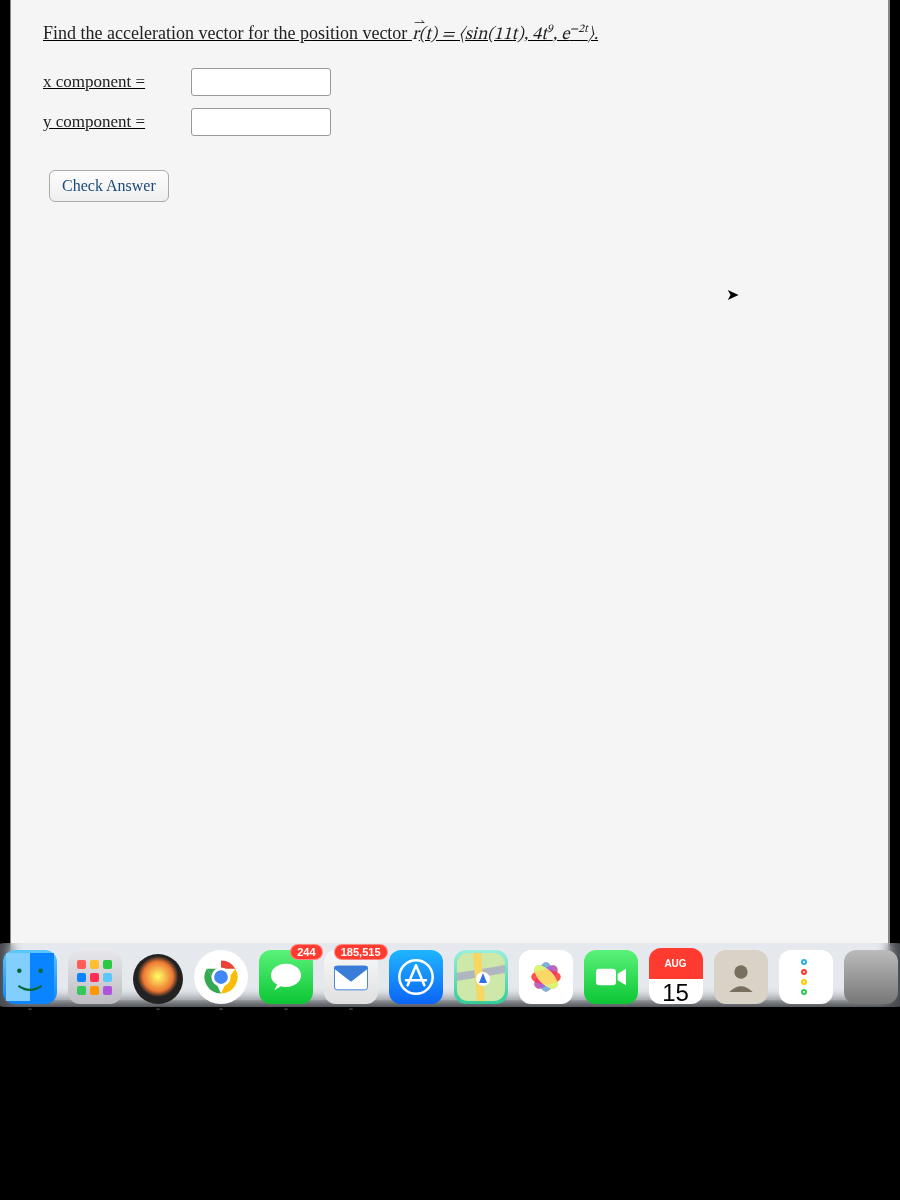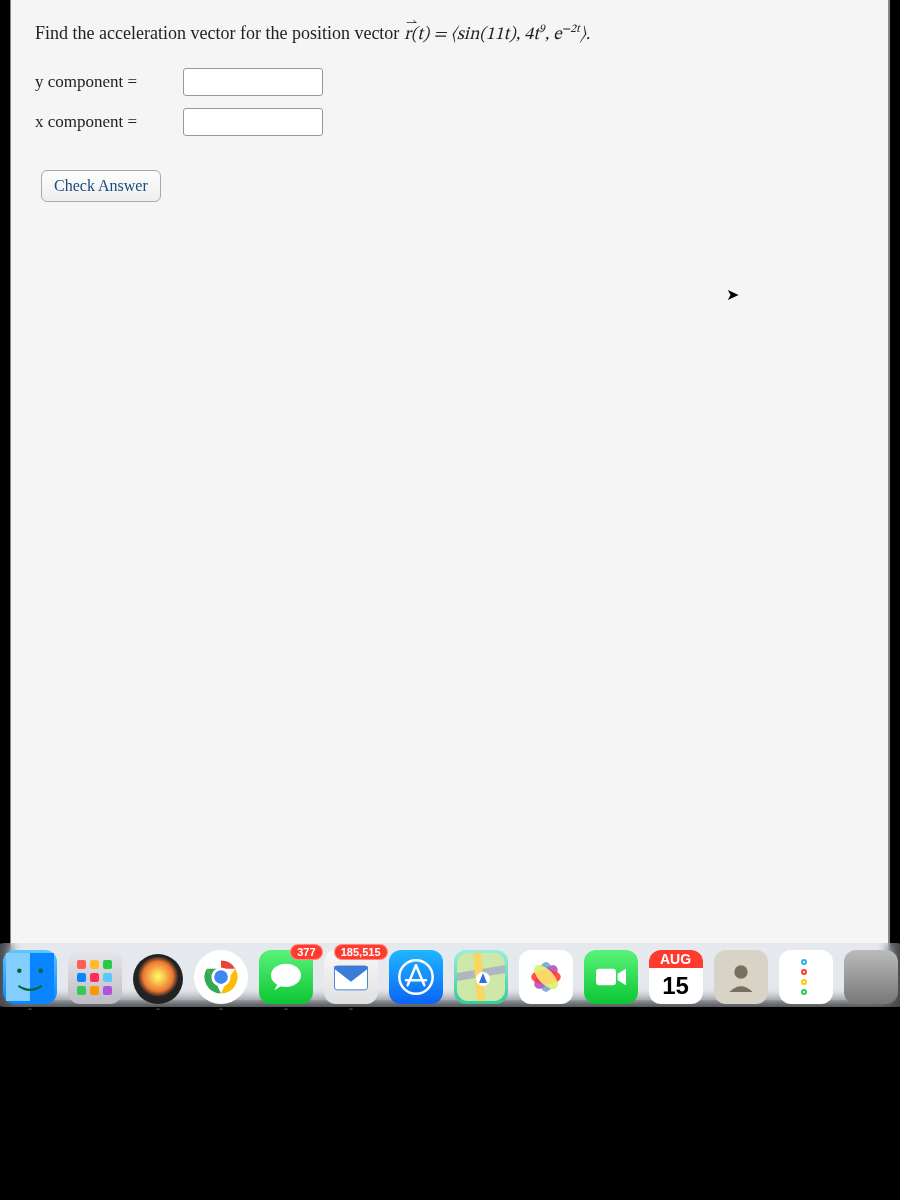--- a/index.html
+++ b/index.html
@@ -15,21 +15,22 @@
       background: #f5f5f5;
       width: 880px;
       height: 1000px;
       position: absolute;
       left: 10px;
       top: 0;
       border-left: 1px solid #888;
       border-right: 2px solid #888;
     }
     .problem {
-      padding: 22px 28px 20px 24px;
+      padding: 22px 28px 20px 32px;
+      text-decoration: underline;
     }
     .prompt {
       font-size: 18px;
       color: #222;
       margin-bottom: 22px;
       font-family: Georgia, serif;
     }
     .math {
       font-family: 'STIX Two Math', 'Cambria Math', 'Times New Roman', serif;
       font-style: italic;
@@ -134,22 +135,22 @@
     .launchpad { background: linear-gradient(#e8e8ec, #bcbcc2); }
     .photobooth { background: #222 radial-gradient(circle at 50% 45%, #ff6, #e73 40%, #222 55%); border-radius: 50%; width: 50px; height: 50px; }
     .chrome { background: #fff; border-radius: 50%; }
     .messages { background: linear-gradient(#5af27a, #0bc634); }
     .mail { background: linear-gradient(#f8f8f8, #e0e0e0); }
     .appstore { background: linear-gradient(#1fb6ff, #0b64f5); }
     .maps { background: linear-gradient(#9ed, #3c9); }
     .photos { background: #fff; }
     .facetime { background: linear-gradient(#5af27a, #0bc634); }
     .calendar { background: #fff; display: flex; flex-direction: column; font-family: -apple-system, sans-serif; }
-    .cal-m { background:#ff3b30; color:#fff; font-size:14px; font-weight:700; width:100%; text-align:center; border-radius: 12px 12px 0 0; padding: 1px 0;}
-    .cal-d { color:#000; font-size:24px; font-weight:700; flex:1; display:flex; align-items:center; justify-content:center;}
+    .cal-m { background:#ff3b30; color:#fff; font-size:10px; font-weight:700; width:100%; text-align:center; border-radius: 12px 12px 0 0; padding: 10px 0;}
+    .cal-d { color:#000; font-size:24px; font-weight:400; flex:1; display:flex; align-items:center; justify-content:center;}
     .contacts { background: #d8d3c6; }
     .reminders { background:#fff; display:flex; flex-direction: column; gap:4px; padding:8px 6px;}
     .rem-line { height:3px; background:#ccc; border-radius:2px;}
     .finder-mini { background: linear-gradient(#bbb,#777); }
     .chrome svg, .photos svg { width: 44px; height: 44px; }
     .black-bottom {
       position: absolute;
       bottom: 0;
       left: 0;
       width: 900px;
@@ -163,25 +164,25 @@
 <div class="screen">
   <div class="problem">
     <p class="prompt">
       <span>Find the acceleration vector for the position vector </span>
       <span class="math">
         <span class="vec"><span class="vec-arrow">⇀</span>r</span>(t) = ⟨sin(11t), 4t<sup>9</sup>, e<sup>−2t</sup>⟩.
       </span>
     </p>
 
     <div class="row">
+      <label>x component =</label>
+      <input type="text" value="" style="">
+    </div>
+    <div class="row">
       <label>y component =</label>
-      <input type="text" value="" style="">
-    </div>
-    <div class="row">
-      <label>x component =</label>
       <input type="text" value="" style="">
     </div>
 
     <button class="check-btn">Check Answer</button>
   </div>
 
   <div class="cursor">➤</div>
 </div>
 
 <div class="dock-wrap">
@@ -227,21 +228,21 @@
           <circle cx="24" cy="24" r="9" fill="none" stroke="#fff" stroke-width="3"></circle>
         </svg>
       <div class="dot"></div>
     </div>
 
     <div class="dicon messages">
       <svg viewBox="0 0 48 48" width="40" height="40">
           <ellipse cx="24" cy="22" rx="18" ry="14" fill="#fff"></ellipse>
           <path d="M14 32 L10 40 L20 34" fill="#fff"></path>
         </svg>
-      <div class="badge">377</div>
+      <div class="badge">244</div>
       <div class="dot"></div>
     </div>
 
     <div class="dicon mail">
       <svg viewBox="0 0 48 48" width="44" height="44">
           <rect x="6" y="12" width="36" height="26" rx="3" fill="#fff" stroke="#3a7dd8" stroke-width="1"></rect>
           <path d="M6 14 L24 28 L42 14" fill="none" stroke="#3a7dd8" stroke-width="2"></path>
           <path d="M6 14 L24 28 L42 14 L42 12 L6 12 Z" fill="#3a7dd8"></path>
         </svg>
       <div class="badge">185,515</div>

